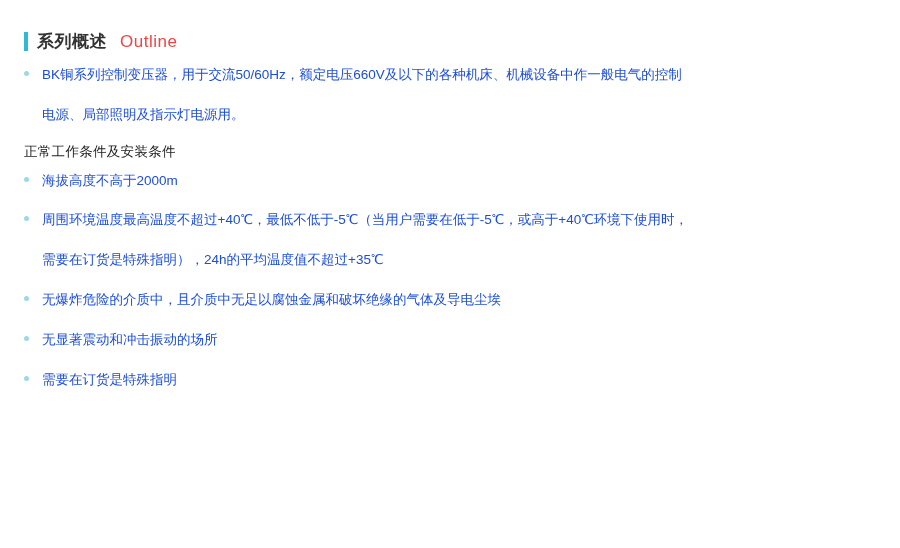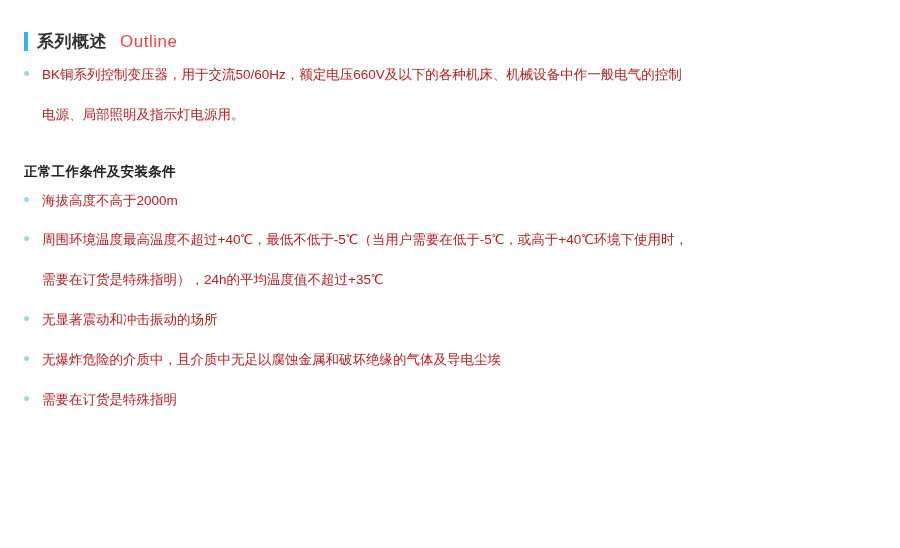--- a/index.html
+++ b/index.html
@@ -55,43 +55,43 @@
   ul.bullets {
     list-style: none;
     margin: 0;
     padding: 0;
   }
   ul.bullets li {
     position: relative;
     padding-left: 18px;
     font-size: 13.5px;
     line-height: 2.95;
-    color: #b91c1c;
+    color: #1d4ed8;
   }
   ul.bullets li .dot {
     position: absolute;
     left: 0;
     top: 16px;
     width: 5px;
     height: 5px;
     border-radius: 50%;
     background: #9bd9e4;
   }
   .intro-list {
     margin-top: 20px;
   }
   .intro-list li {
     line-height: 2.95;
   }
 
   
   .sub-head {
-    margin-top: 28px;
+    margin-top: 8px;
     font-size: 13.5px;
-    font-weight: bold;
+    font-weight: normal;
     color: #222222;
     letter-spacing: 0.3px;
   }
 
   .cond-list {
     margin-top: 22px;
   }
   .cond-list li {
     line-height: 3.1;
   }
@@ -120,25 +120,25 @@
     <li>
       <span class="dot"></span>
       <span>海拔高度不高于2000m</span>
     </li>
     <li>
       <span class="dot"></span>
       <span>周围环境温度最高温度不超过+40℃，最低不低于-5℃（当用户需要在低于-5℃，或高于+40℃环境下使用时，需要在订货是特殊指明），24h的平均温度值不超过+35℃</span>
     </li>
     <li>
       <span class="dot"></span>
-      <span>无显著震动和冲击振动的场所</span>
+      <span>无爆炸危险的介质中，且介质中无足以腐蚀金属和破坏绝缘的气体及导电尘埃</span>
     </li>
     <li>
       <span class="dot"></span>
-      <span>无爆炸危险的介质中，且介质中无足以腐蚀金属和破坏绝缘的气体及导电尘埃</span>
+      <span>无显著震动和冲击振动的场所</span>
     </li>
     <li>
       <span class="dot"></span>
       <span>需要在订货是特殊指明</span>
     </li>
   </ul>
 
 </div>
 
 </body></html>

